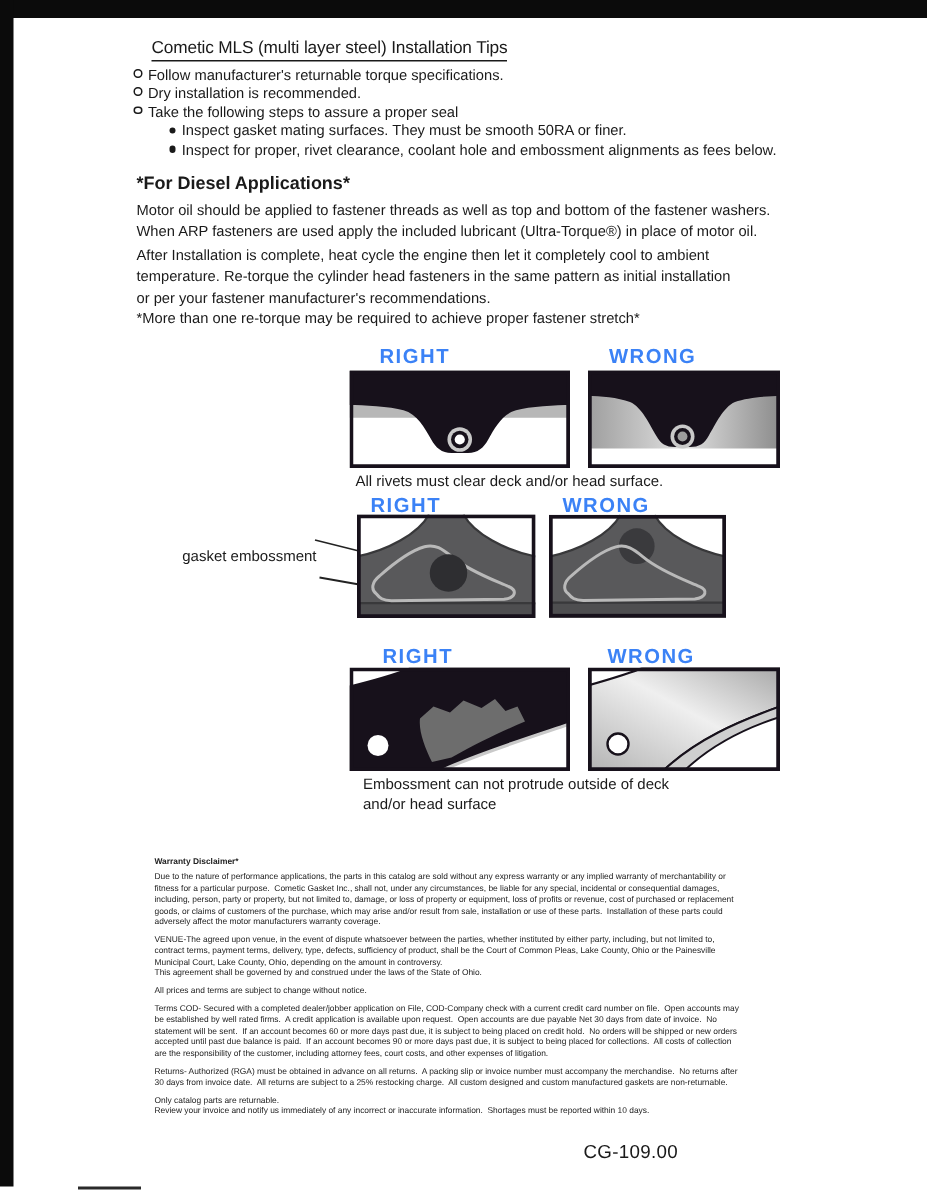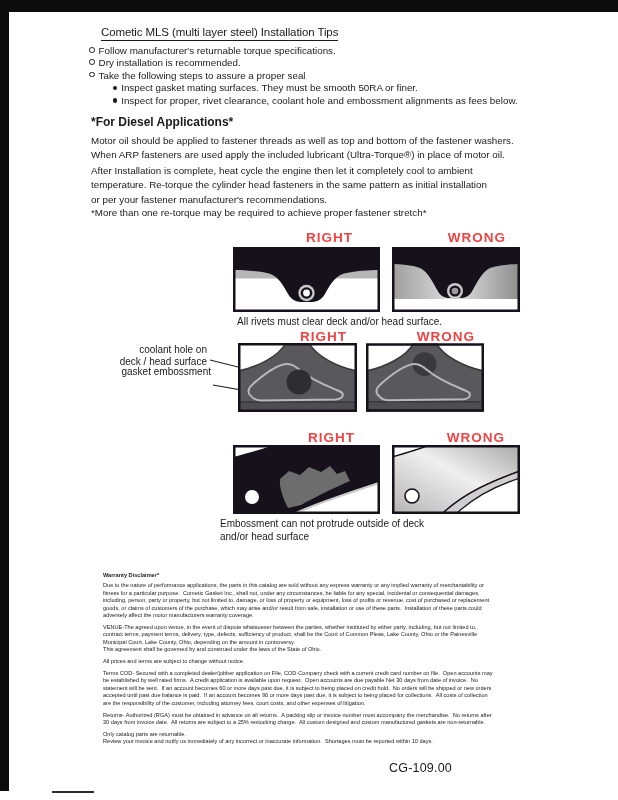--- a/index.html
+++ b/index.html
@@ -23,21 +23,21 @@
   .tip.sub{margin-left:24px;}
   .m-circle{flex:0 0 auto;width:3.6px;height:3.6px;border:1px solid #1a1a1a;border-radius:50%;margin-right:4px;position:relative;top:-1.5px;}
   .m-dot{flex:0 0 auto;width:4.2px;height:4.2px;background:#1a1a1a;border-radius:50%;margin-right:4px;position:relative;top:-1px;}
 
   .diesel-h{position:absolute;left:91px;top:115px;font-size:12px;font-weight:bold;}
   .para{position:absolute;left:91px;font-size:9.8px;line-height:14.3px;white-space:pre;}
   .p1{top:134px;}
   .p2{top:164px;}
   .p3{top:206px;}
 
-  .dlabel{position:absolute;width:100px;text-align:right;font-size:13.5px;font-weight:600;letter-spacing:1px;color:#ef4444;}
+  .dlabel{position:absolute;width:100px;text-align:left;font-size:13.5px;font-weight:600;letter-spacing:1px;color:#3b82f6;}
   .dbox{position:absolute;}
   .dbox svg{display:block;}
   .dcaption{position:absolute;font-size:10px;line-height:13px;white-space:pre;}
 
   .callout{position:absolute;text-align:right;font-size:10px;line-height:11.5px;white-space:pre;}
   .co1{left:105px;top:344px;width:102px;}
   .co2{left:99px;top:366px;width:112px;}
   .pointers{position:absolute;left:206px;top:352px;}
 
   .legal{position:absolute;left:103px;top:572px;width:442px;font-size:5.6px;line-height:7.4px;color:#222;}
@@ -119,22 +119,20 @@
       <circle cx="63" cy="44" r="3.3" fill="#9c9c9c"></circle>
       <rect x="1.25" y="1.25" width="125.5" height="62.5" fill="none" stroke="#17111b" stroke-width="2.5"></rect>
     </svg>
   </div>
 
   <div class="dcaption" style="left:237px;top:315px;">All rivets must clear deck and/or head surface.</div>
 
   <div class="dlabel" style="left:247px;top:329px;">RIGHT</div>
   <div class="dlabel" style="left:375px;top:329px;">WRONG</div>
 
-  <div class="callout co1">coolant hole on
-deck / head surface</div>
   <div class="callout co2">gasket embossment</div>
   <div class="pointers">
     <svg width="100" height="48" viewBox="0 0 100 48">
       <line x1="4" y1="8" x2="92" y2="30" stroke="#222" stroke-width="1.2"></line>
       <line x1="7" y1="33" x2="58" y2="42" stroke="#222" stroke-width="1.2"></line>
     </svg>
   </div>
 
   <div class="dbox" style="left:238px;top:343px;">
     <svg width="119" height="69" viewBox="0 0 119 69">
@@ -191,21 +189,21 @@
         </linearGradient>
       </defs>
       <rect width="128" height="69" fill="#ffffff"></rect>
       <path d="M0,12 C14,8 28,4 37,0 L128,0 L128,26 C100,36 72,48 50,69 L0,69 Z" fill="url(#g3)" stroke="#17111b" stroke-width="1.5"></path>
       <path d="M128,26 C100,36 72,48 50,69 L64,69 C84,50 106,40 128,33 Z" fill="#cfcfcf" stroke="#17111b" stroke-width="1.3"></path>
       <circle cx="20" cy="51" r="7" fill="#ffffff" stroke="#17111b" stroke-width="1.6"></circle>
       <rect x="1.25" y="1.25" width="125.5" height="66.5" fill="none" stroke="#17111b" stroke-width="2.5"></rect>
     </svg>
   </div>
 
-  <div class="dcaption" style="left:220px;top:517px;">Embossment can not protrude outside of deck
+  <div class="dcaption" style="left:242px;top:517px;">Embossment can not protrude outside of deck
 and/or head surface</div>
 
   <div class="legal">
     <div class="lh">Warranty Disclaimer*</div>
     <p>Due to the nature of performance applications, the parts in this catalog are sold without any express warranty or any implied warranty of merchantability or
 fitness for a particular purpose.  Cometic Gasket Inc., shall not, under any circumstances, be liable for any special, incidental or consequential damages,
 including, person, party or property, but not limited to, damage, or loss of property or equipment, loss of profits or revenue, cost of purchased or replacement
 goods, or claims of customers of the purchase, which may arise and/or result from sale, installation or use of these parts.  Installation of these parts could
 adversely affect the motor manufacturers warranty coverage.</p>
     <p>VENUE-The agreed upon venue, in the event of dispute whatsoever between the parties, whether instituted by either party, including, but not limited to,

